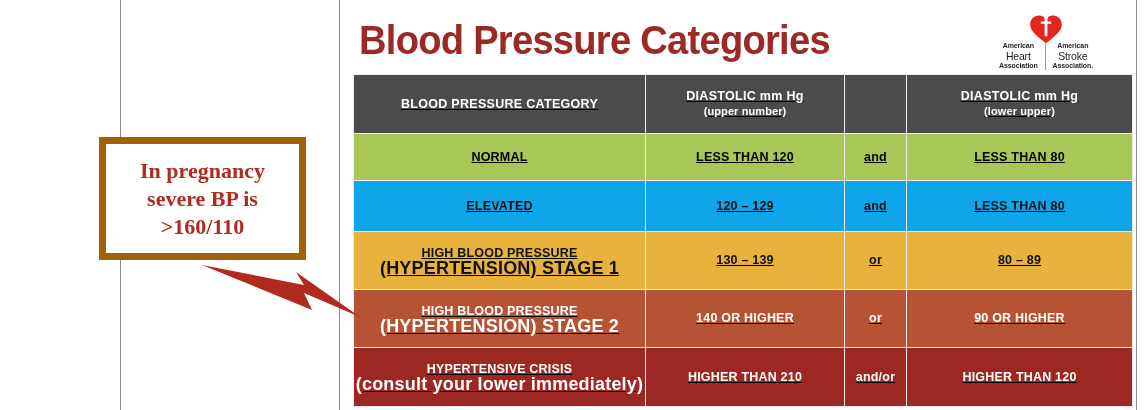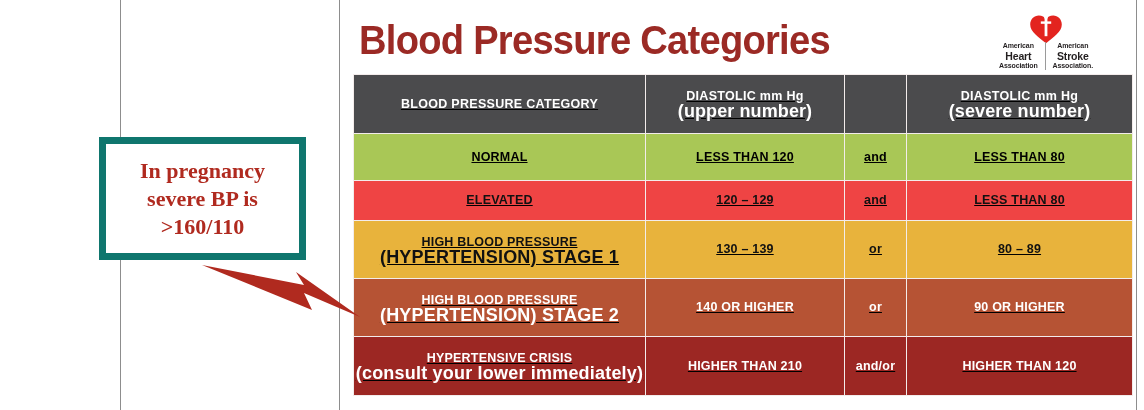--- a/index.html
+++ b/index.html
@@ -76,21 +76,21 @@
   }
   .logo-col.left { border-right: 1px solid #9a9a9a; }
   .logo-top, .logo-bot {
     font-size: 7px;
     font-weight: bold;
     color: #231f20;
     letter-spacing: -0.1px;
   }
   .logo-mid {
     font-size: 10.5px;
-    font-weight: bold;
+    font-weight: normal;
     color: #231f20;
     letter-spacing: -0.2px;
     line-height: 11px;
   }
 
   
   #bp-table {
     border-collapse: separate;
     border-spacing: 1px;
     background: #f3eceb;
@@ -112,49 +112,49 @@
     background: #4b4b4d;
     color: #ffffff;
     height: 58px;
     font-size: 12.5px;
     font-weight: bold;
     letter-spacing: 0.3px;
     line-height: 15px;
   }
   thead th .sub {
     display: block;
-    font-size: 18px;
+    font-size: 11px;
     font-weight: bold;
     letter-spacing: 0.1px;
   }
 
   tbody td {
     font-size: 12.5px;
     font-weight: bold;
     letter-spacing: 0.2px;
     line-height: 15px;
   }
   tbody td .sub2 {
     display: block;
     font-size: 18px;
     font-weight: bold;
   }
   tbody tr.r-normal   td { background: #a9c756; color: #000000; height: 46px; }
-  tbody tr.r-elevated td { background: #ef4444; color: #111111; height: 39px; }
+  tbody tr.r-elevated td { background: #0ea5e9; color: #111111; height: 50px; }
   tbody tr.r-stage1   td { background: #e8b33c; color: #111111; height: 57px; }
   tbody tr.r-stage2   td { background: #b65334; color: #ffffff; height: 57px; }
   tbody tr.r-crisis   td { background: #9c2723; color: #ffffff; height: 58px; }
 
   
   #callout {
     position: absolute;
     left: 99px; top: 137px;
     width: 207px; height: 123px;
     background: #ffffff;
-    border: 7px solid #0f766e;
+    border: 7px solid #a16207;
     box-sizing: border-box;
     z-index: 5;
     display: flex;
     align-items: center;
     justify-content: center;
   }
   #callout-text {
     font-family: "Liberation Serif", serif;
     font-weight: bold;
     font-size: 22px;
@@ -215,21 +215,21 @@
     <thead>
       <tr>
         <th>BLOOD PRESSURE CATEGORY</th>
         <th>
           <span>DIASTOLIC mm Hg</span>
           <span class="sub">(upper number)</span>
         </th>
         <th></th>
         <th>
           <span>DIASTOLIC mm Hg</span>
-          <span class="sub">(severe number)</span>
+          <span class="sub">(lower upper)</span>
         </th>
       </tr>
     </thead>
     <tbody>
       <tr class="r-normal">
         <td>
           <span>NORMAL</span>
         </td>
         <td>LESS THAN 120</td>
         <td>and</td>

